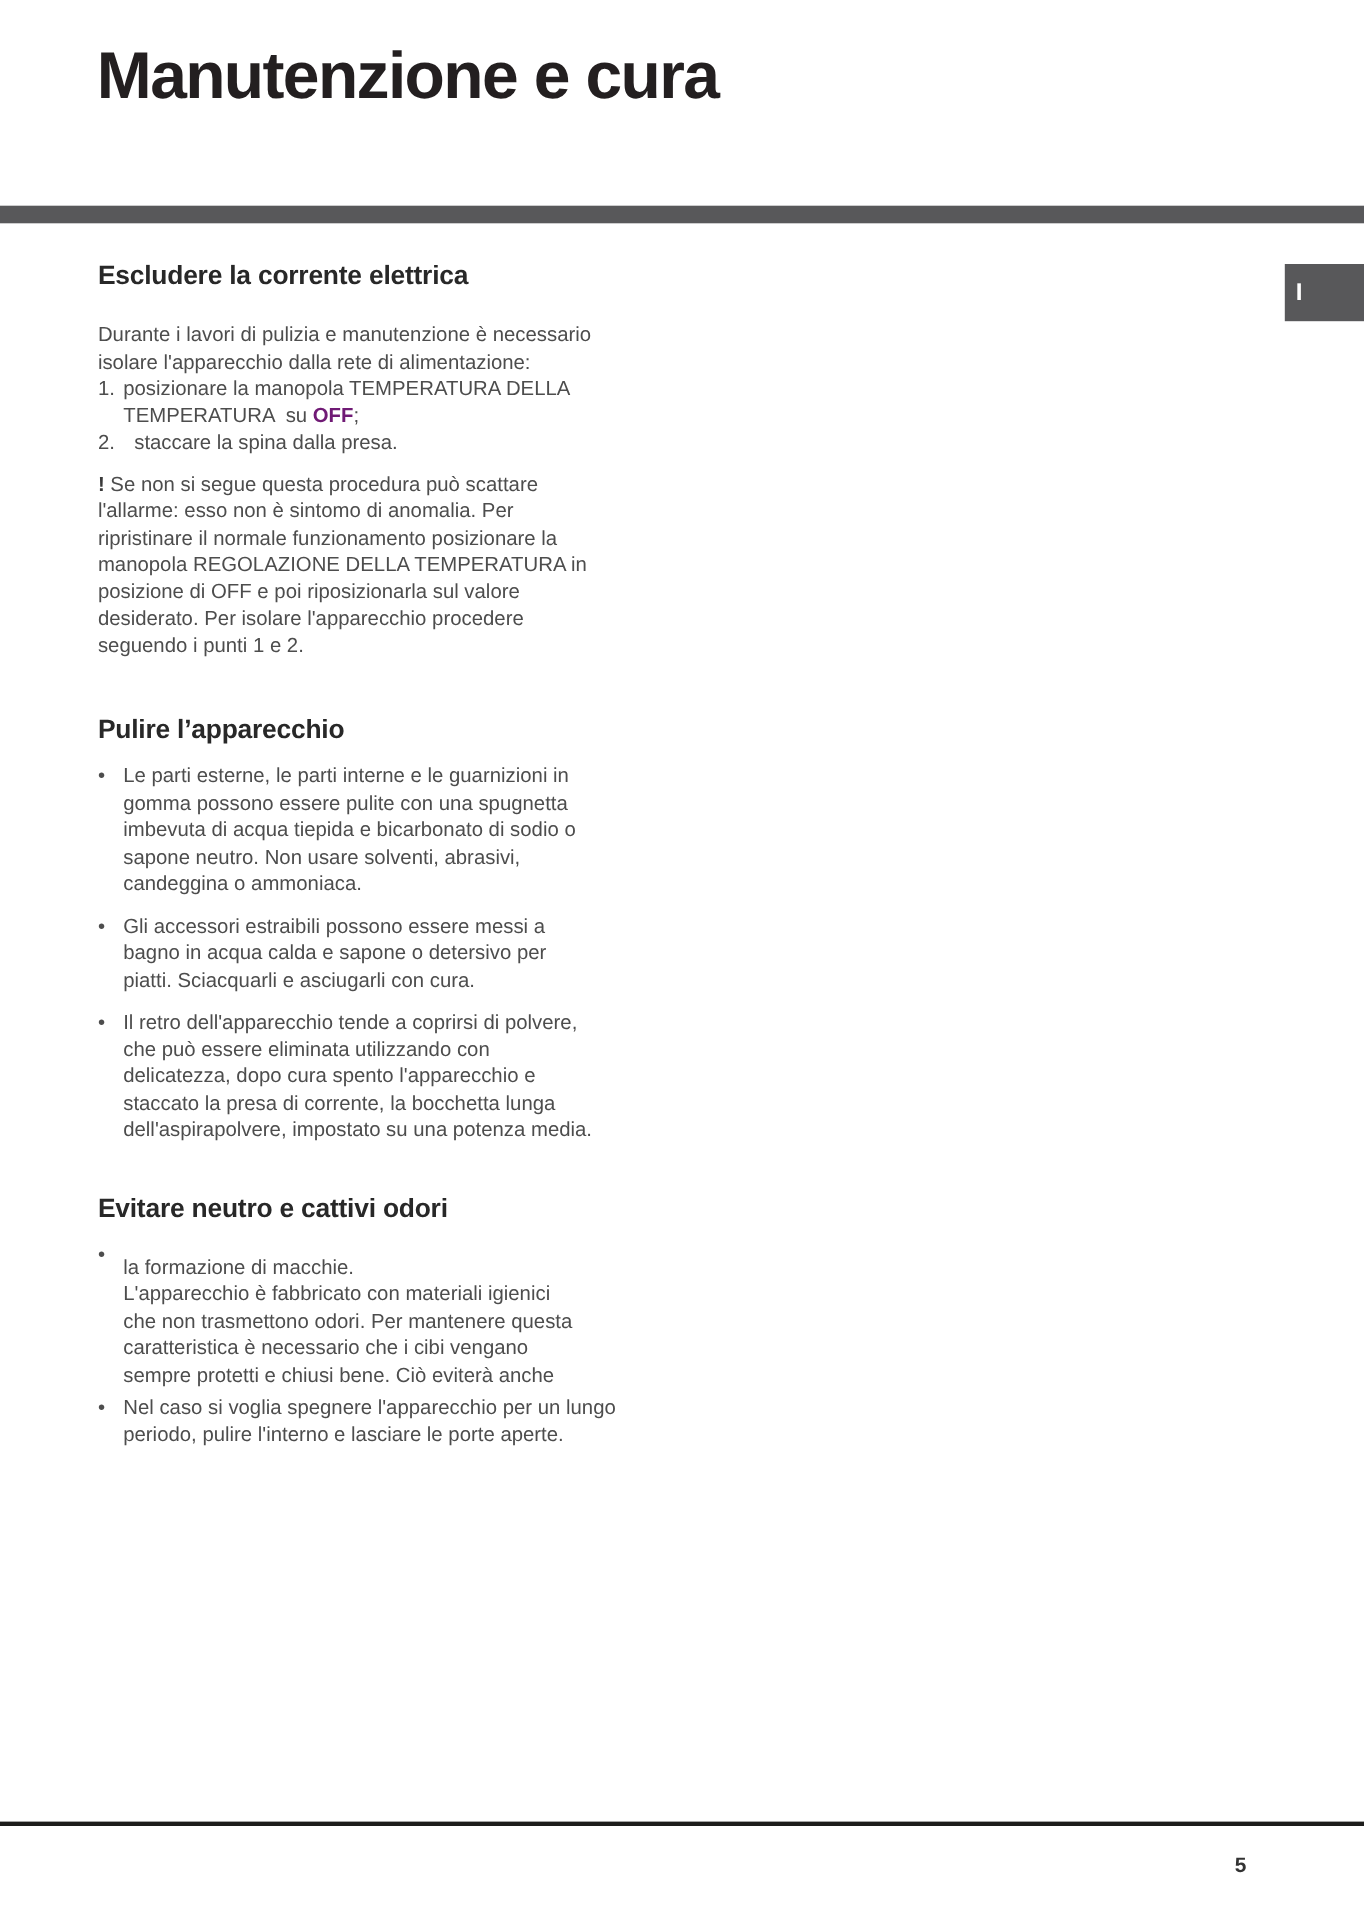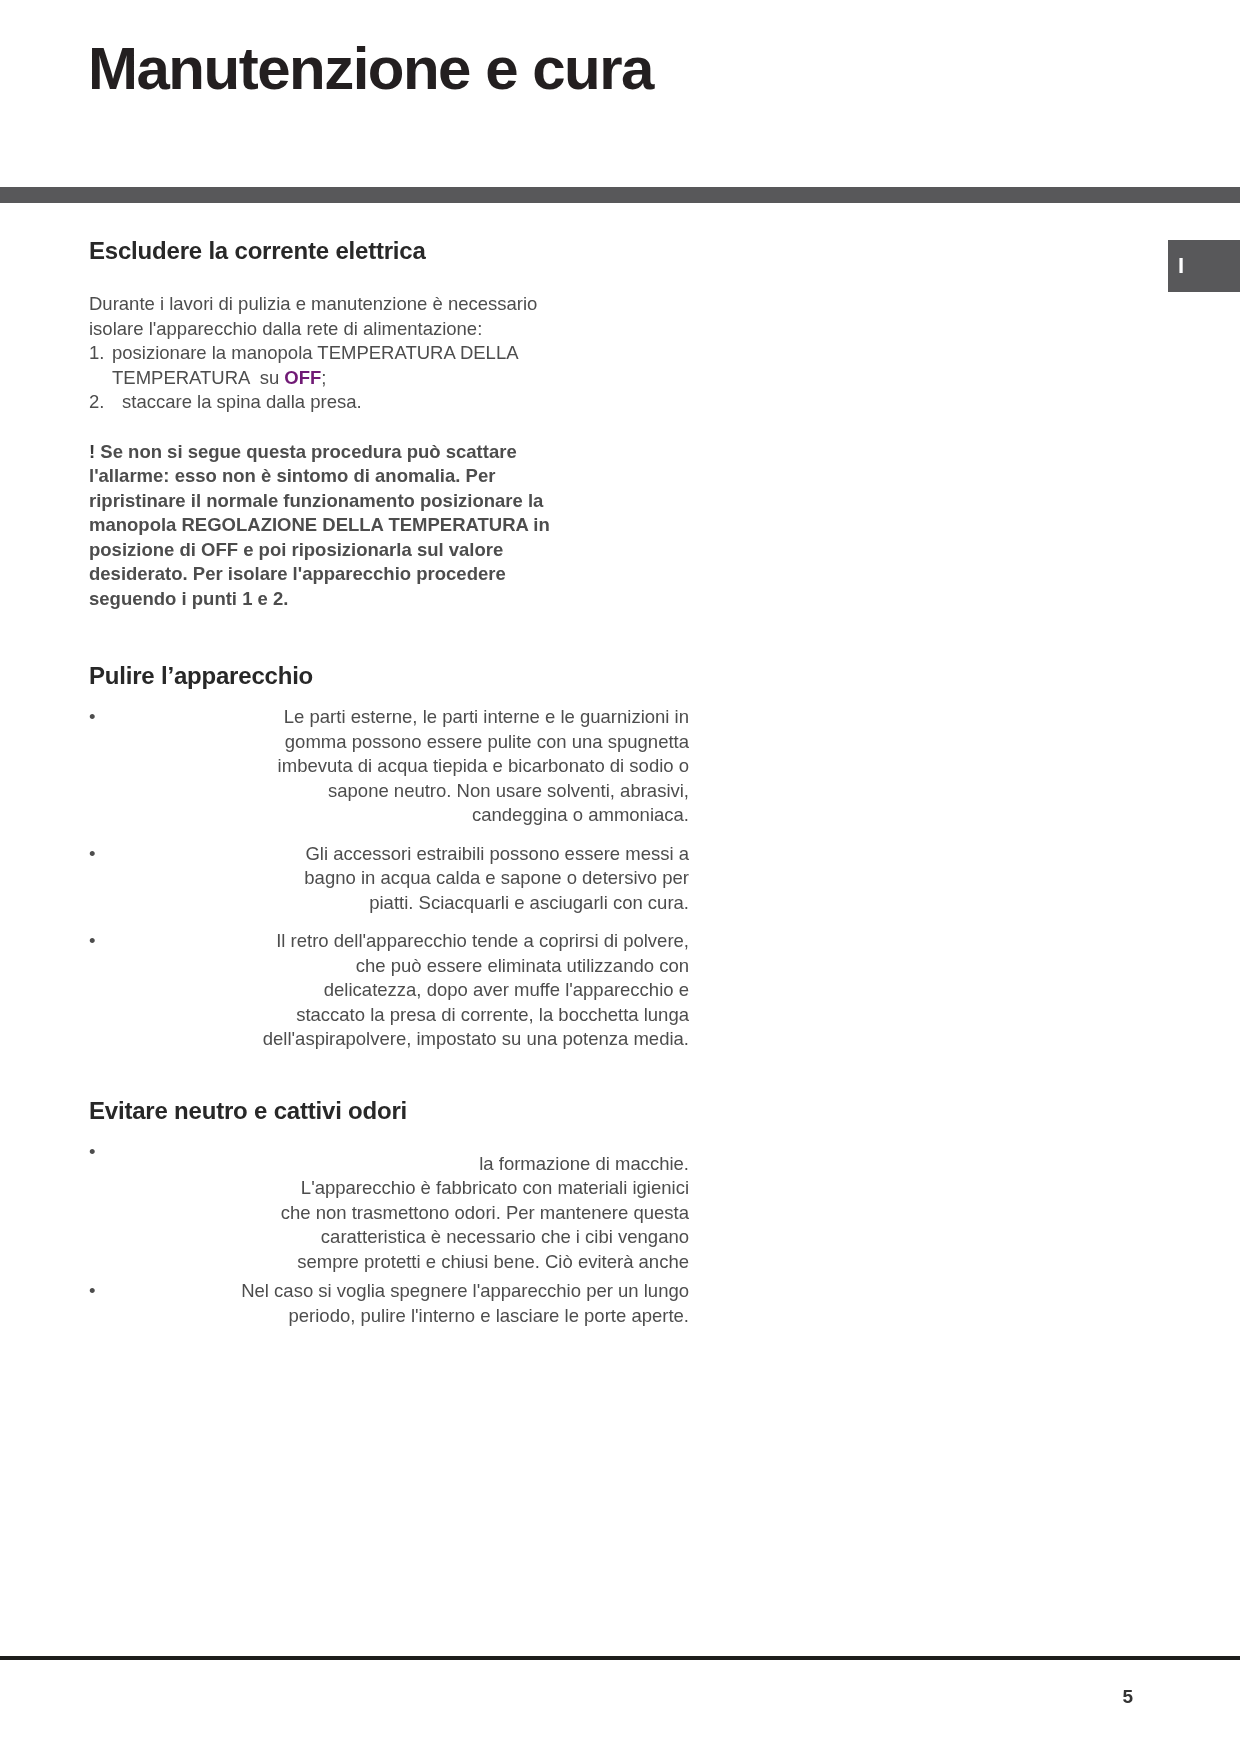--- a/index.html
+++ b/index.html
@@ -66,29 +66,29 @@
     letter-spacing: -0.2px;
     color: var(--heading-text);
   }
   .para { white-space: pre-line; }
   .intro { margin-top: 25px; }
   .step { display: flex; }
   .step-num { width: 23px; flex-shrink: 0; }
   .step-body { flex: 1; }
   .indent2 { padding-left: 10px; }
   .keep-sp { white-space: pre-wrap; }
-  .warning { margin-top: 25px; font-weight: bold; }
+  .warning { margin-top: 13px; }
   .warning b { color: #3a3a3a; }
   .h2-clean { margin-top: 48px; }
   .h2-mould { margin-top: 42px; }
   .bullet-row { display: flex; margin-top: 14px; }
   .bullet-row.first { margin-top: 13px; }
   .bullet-row.tight { margin-top: 5px; }
   .bullet-marker { width: 23px; flex-shrink: 0; }
-  .bullet-body { flex: 1; text-align: right; }
+  .bullet-body { flex: 1; }
   .part2 { margin-top: 12px; }
   .bottom-rule {
     position: absolute;
     left: 0;
     top: 1656px;
     width: 1240px;
     height: 4px;
     background: var(--rule-black);
   }
   .page-number {
@@ -158,21 +158,21 @@
       <span class="bullet-marker">•</span>
       <div class="bullet-body para">Gli accessori estraibili possono essere messi a
 bagno in acqua calda e sapone o detersivo per
 piatti. Sciacquarli e asciugarli con cura.</div>
     </div>
 
     <div class="bullet-row">
       <span class="bullet-marker">•</span>
       <div class="bullet-body para">Il retro dell'apparecchio tende a coprirsi di polvere,
 che può essere eliminata utilizzando con
-delicatezza, dopo aver muffe l'apparecchio e
+delicatezza, dopo cura spento l'apparecchio e
 staccato la presa di corrente, la bocchetta lunga
 dell'aspirapolvere, impostato su una potenza media.</div>
     </div>
   </section>
 
   <section>
     <h2 class="h2-mould">Evitare neutro e cattivi odori</h2>
 
     <div class="bullet-row first">
       <span class="bullet-marker">•</span>

